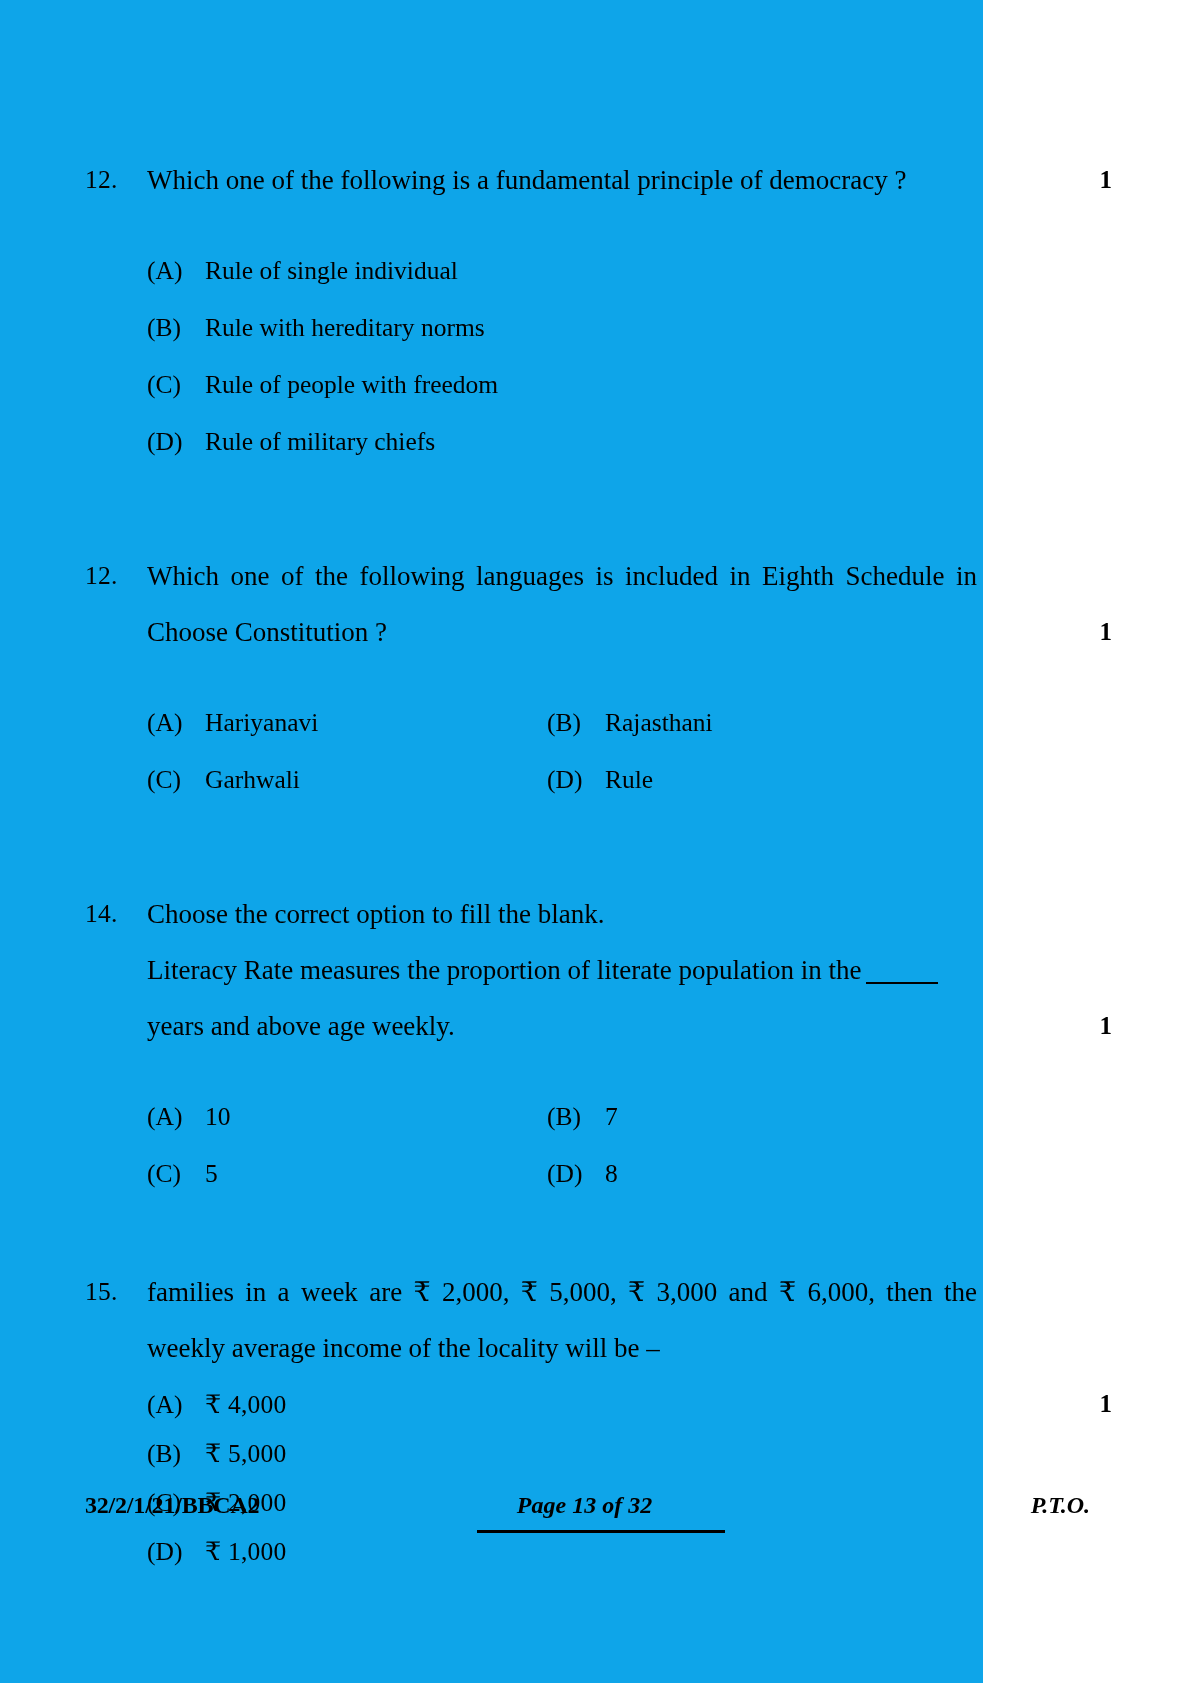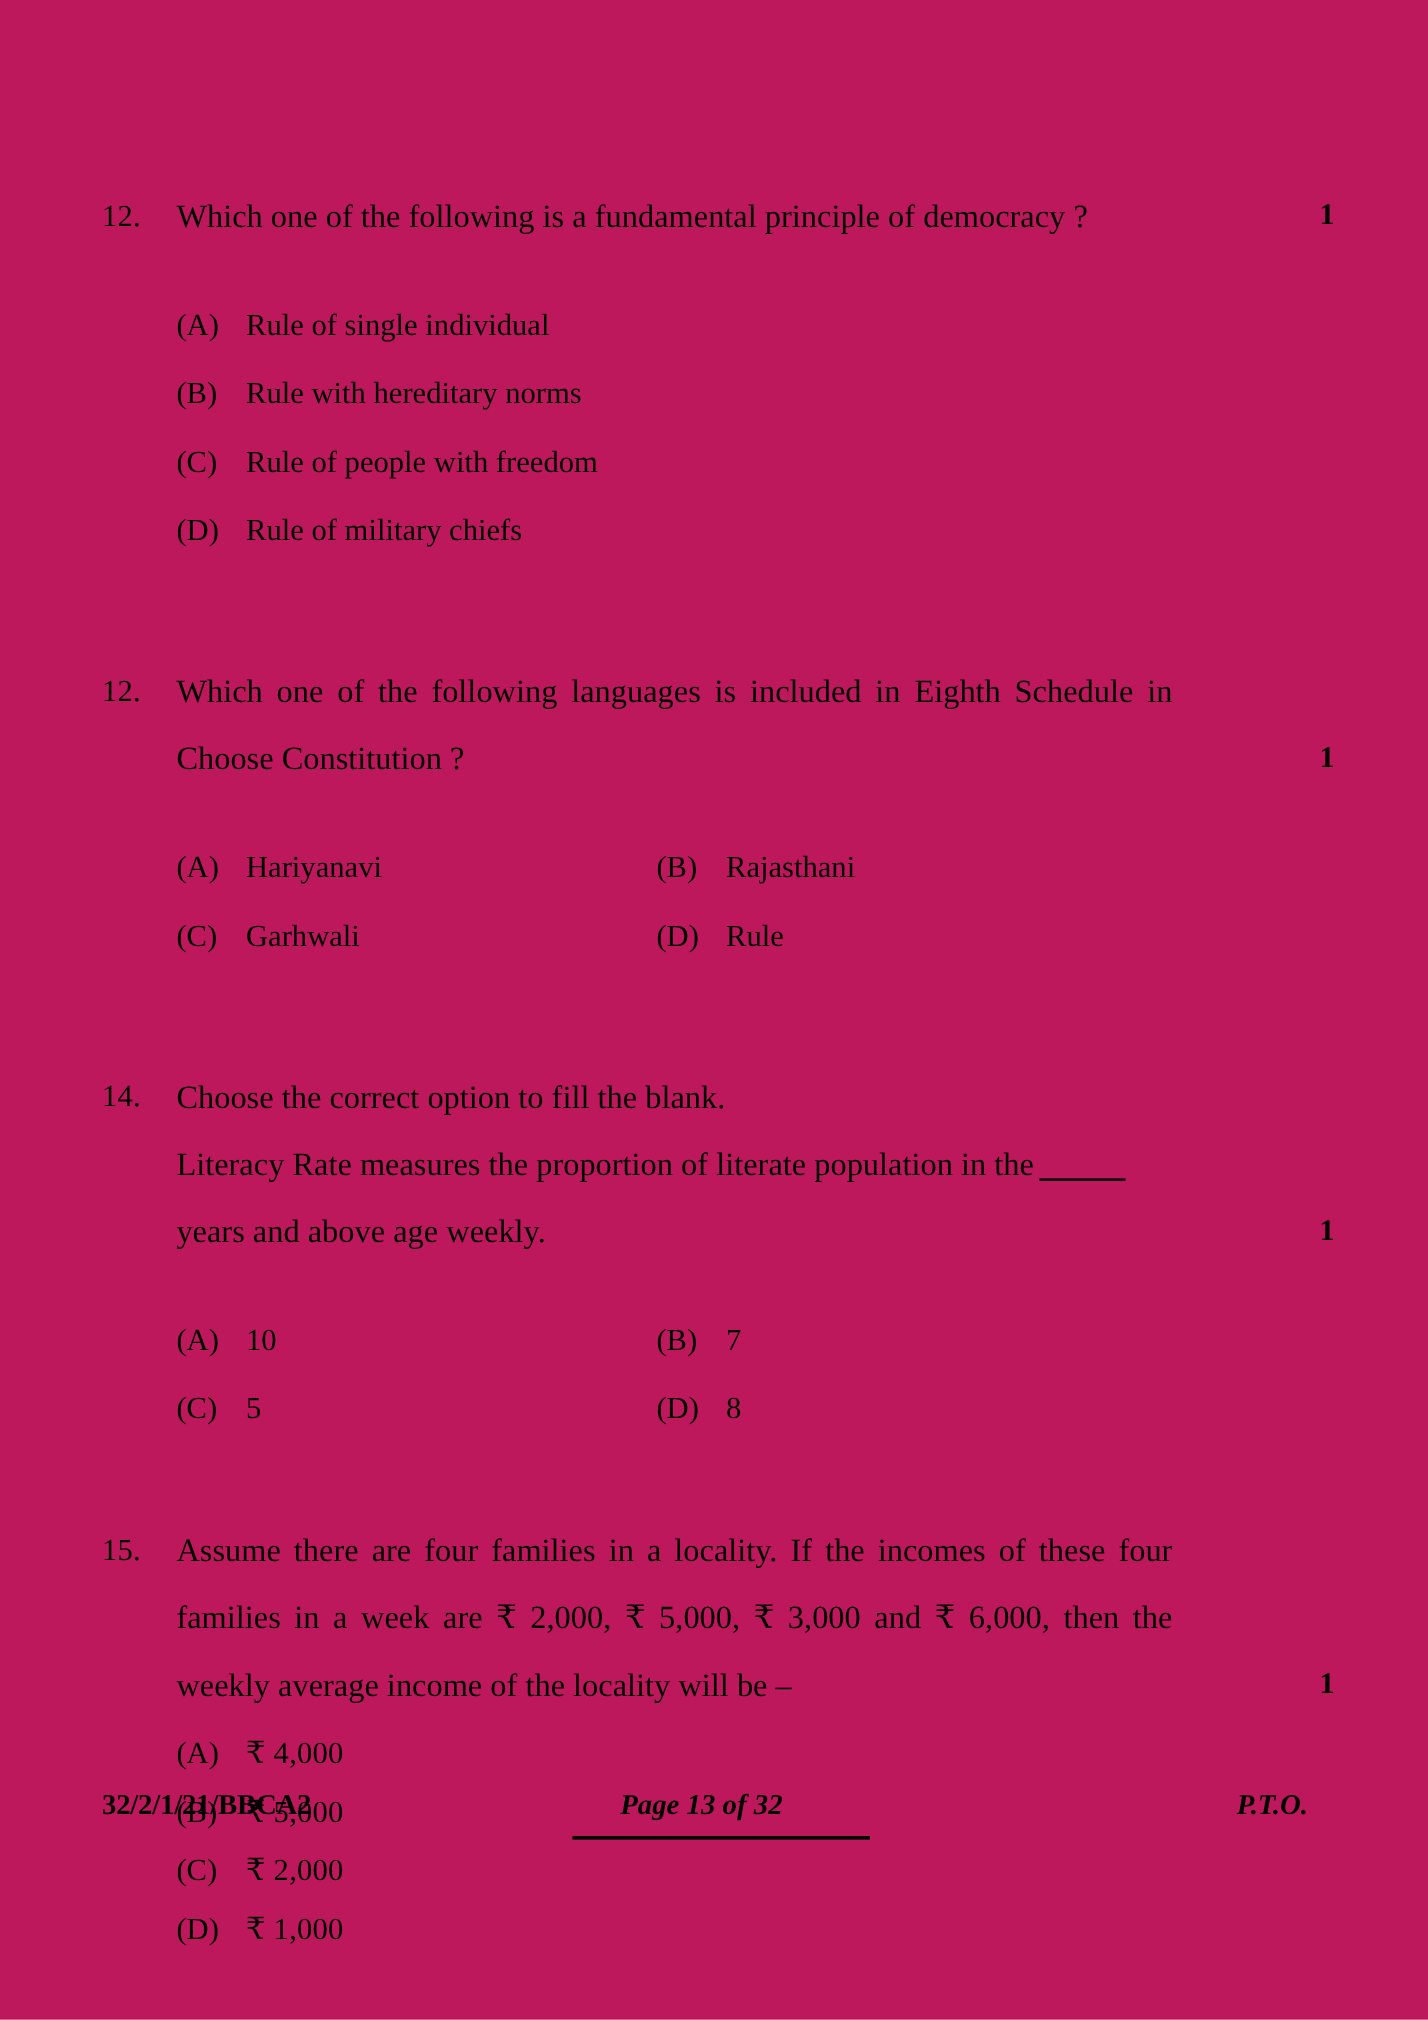--- a/index.html
+++ b/index.html
@@ -12,23 +12,24 @@
     height: 1683px;
     position: relative;
     font-family: "Liberation Serif", "DejaVu Serif", serif;
     color: #000000;
     overflow: hidden;
   }
 
   .page {
     position: absolute;
     left: 0; top: 0;
-    width: 1190px;
+    width: 983px;
     height: 1683px;
-    background: #be185d;
+    background: #0ea5e9;
+    text-decoration: underline;
   }
 
   .content {
     position: absolute;
     left: 85px;
     top: 152px;
     width: 1005px;
   }
 
   
@@ -284,21 +285,20 @@
         </div>
       </div>
     </div>
 
     <div class="gap-md"></div>
 
     <div class="question">
       <div class="q-head">
         <div class="q-num">15.</div>
         <div class="q-body narrow">
-          <span class="q-line justified">Assume there are four families in a locality. If the incomes of these four</span>
           <span class="q-line justified">families in a week are ₹ 2,000, ₹ 5,000, ₹ 3,000 and ₹ 6,000, then the</span>
           <span class="q-line last">weekly average income of the locality will be –</span>
         </div>
       </div>
       <div class="marks" style="top:112px;">1</div>
 
       <div style="height:4px;"></div>
 
       <div class="options">
         <div class="opt-row" style="line-height:49px;">

